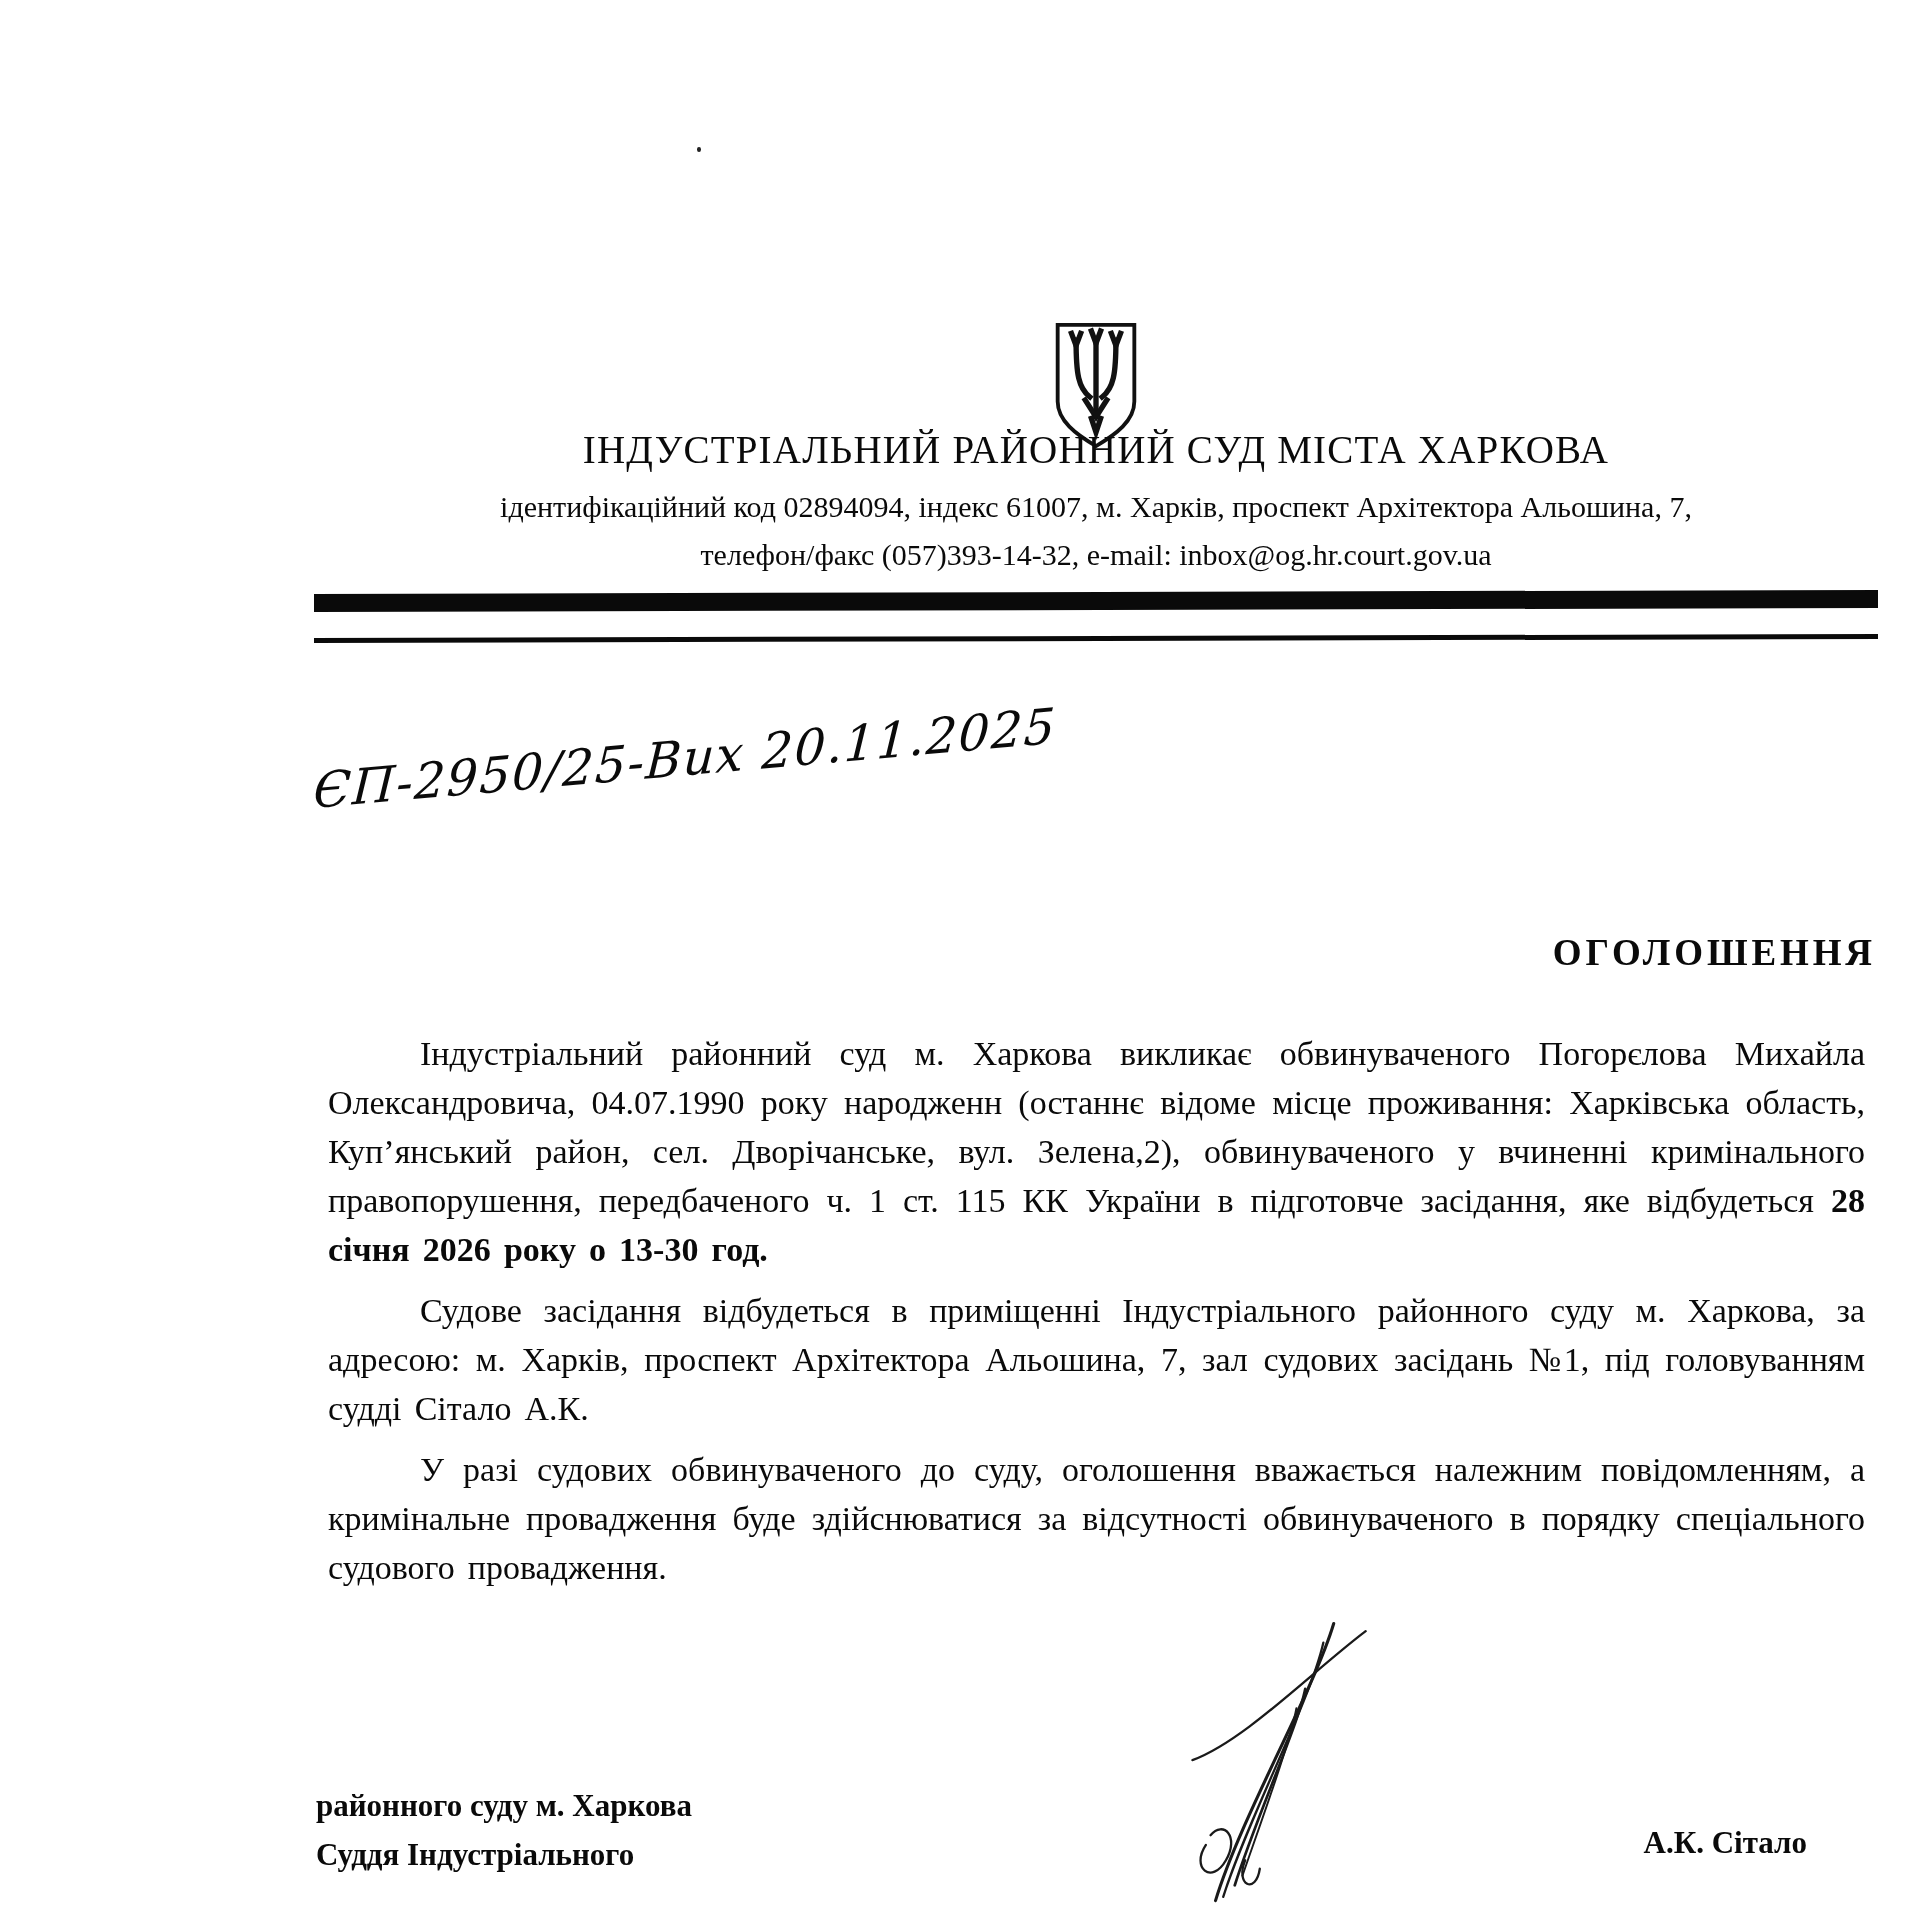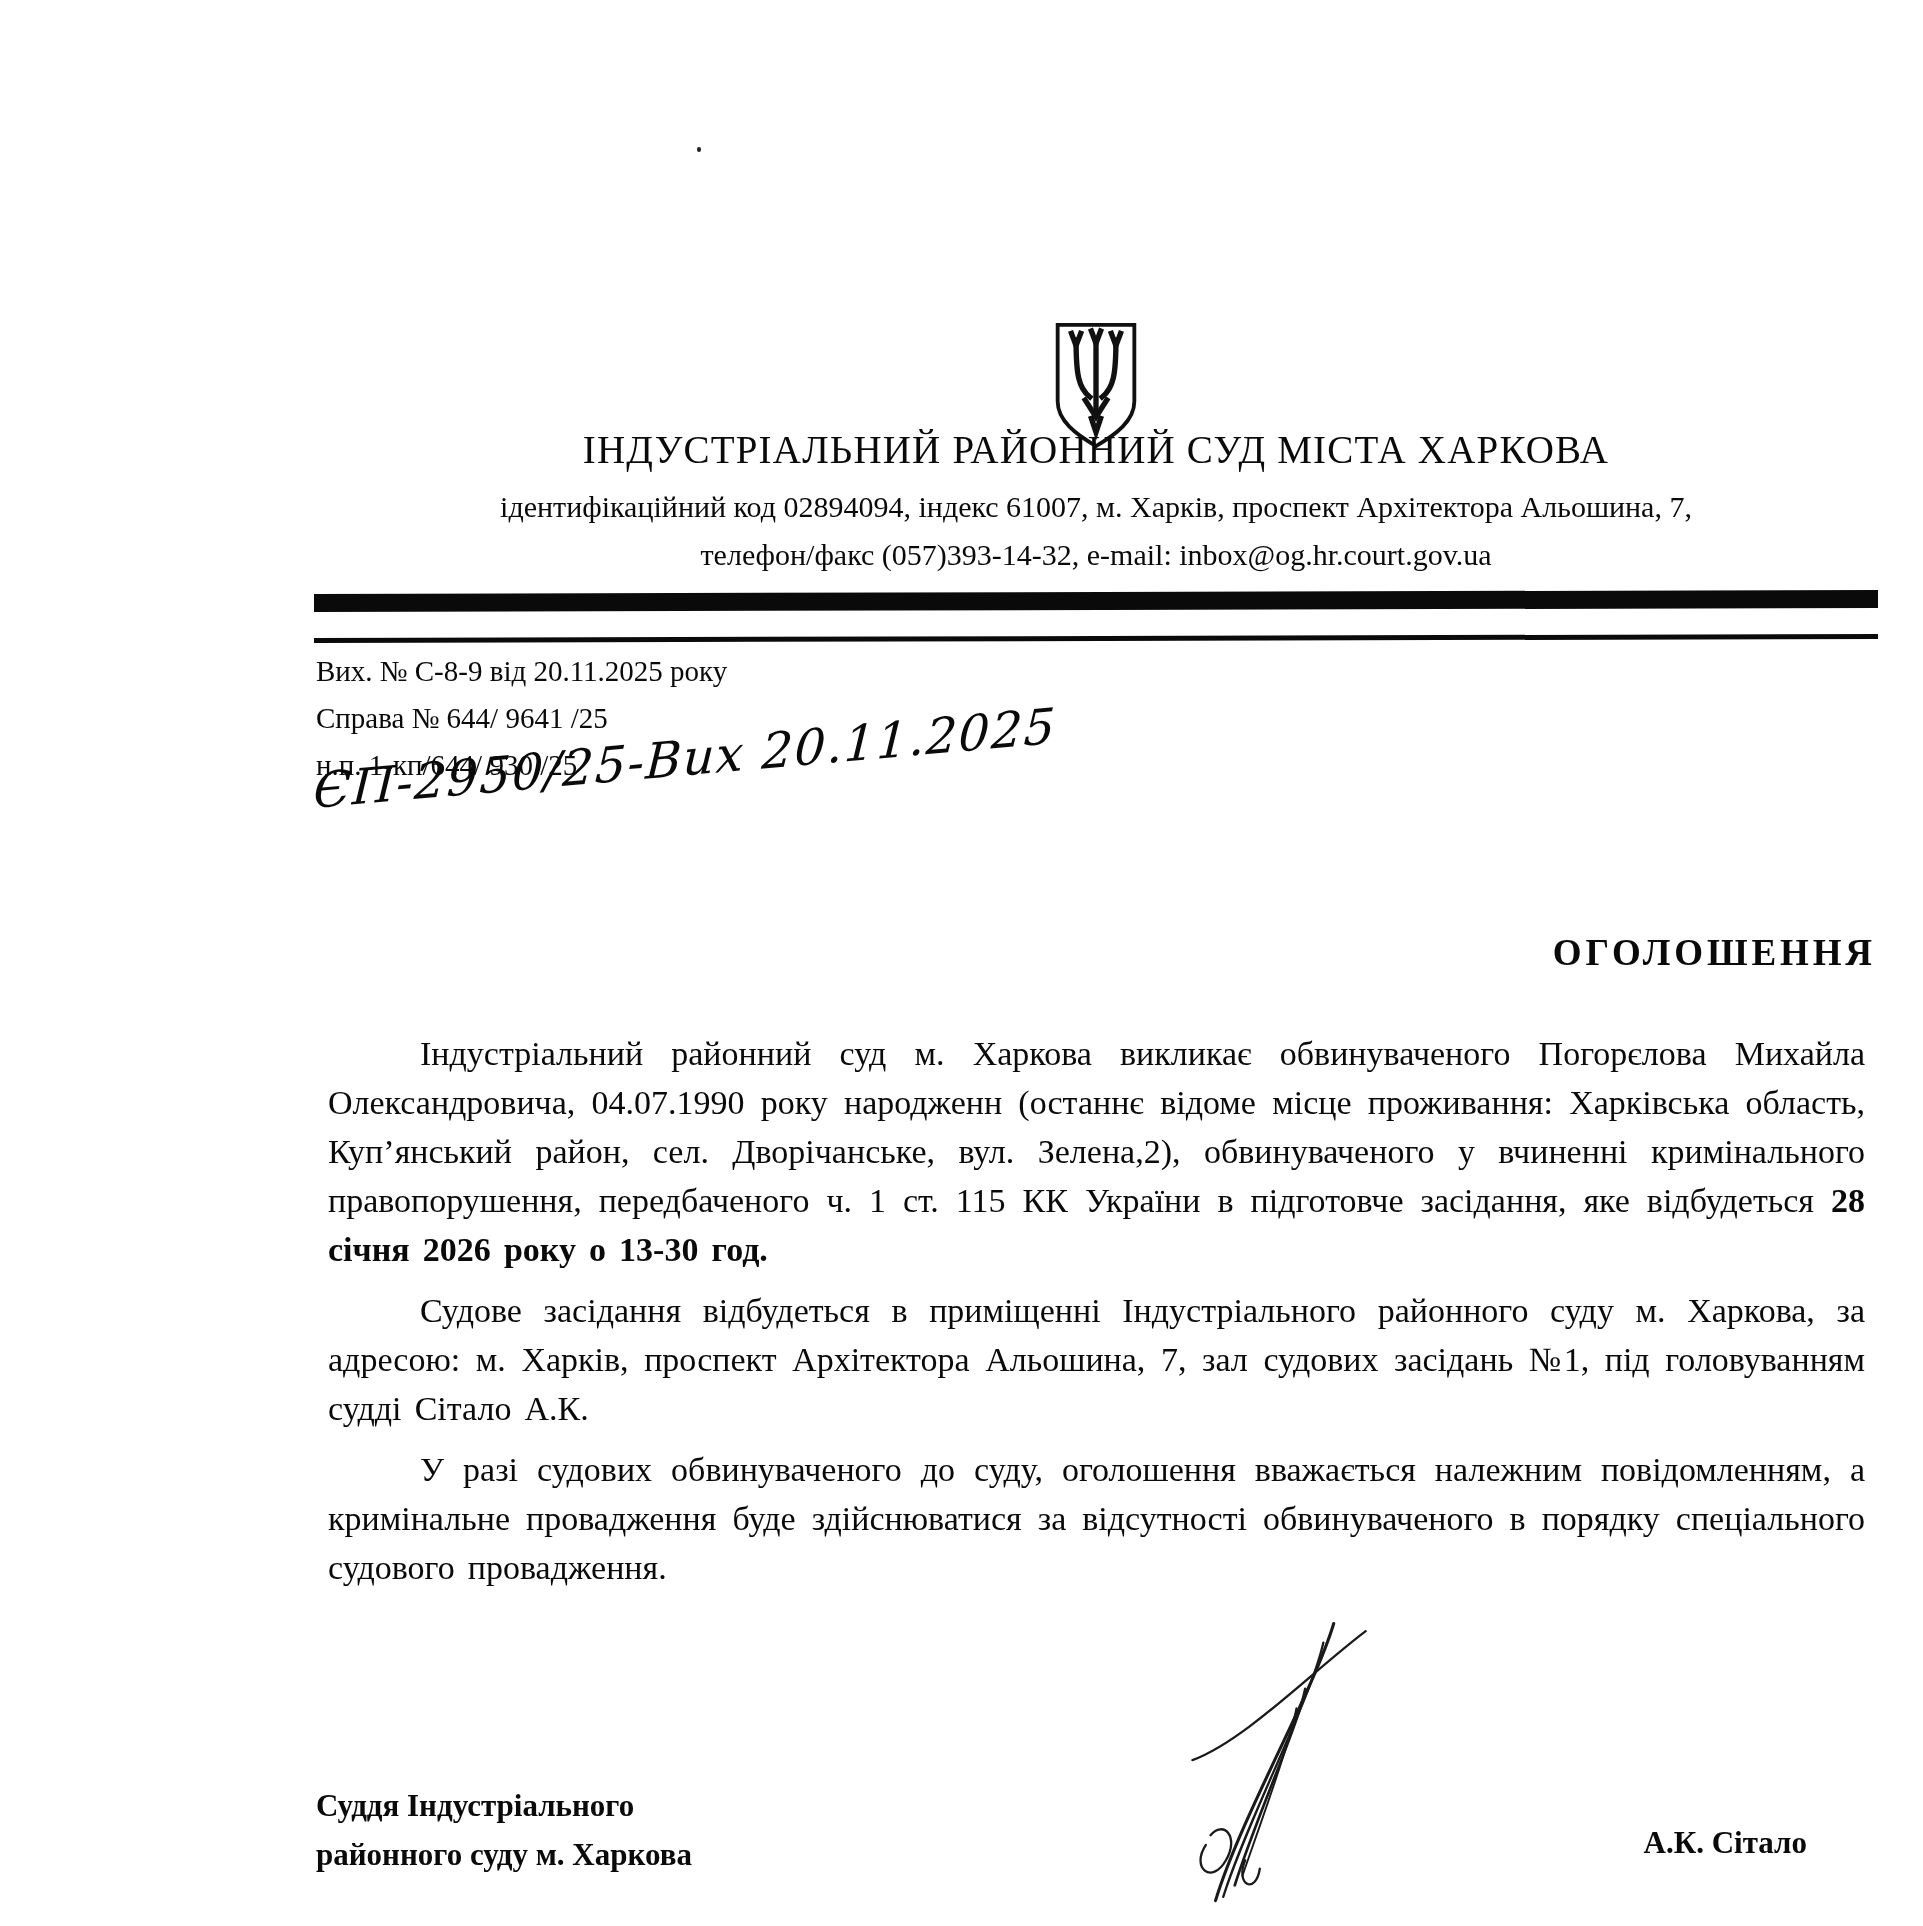--- a/index.html
+++ b/index.html
@@ -144,39 +144,34 @@
     </g>
   </svg>
 
   <div class="abs header-center court-name">ІНДУСТРІАЛЬНИЙ РАЙОННИЙ СУД МІСТА ХАРКОВА</div>
   <div class="abs header-center court-info-1">ідентифікаційний код 02894094, індекс 61007, м. Харків, проспект Архітектора Альошина, 7,</div>
   <div class="abs header-center court-info-2">телефон/факс (057)393-14-32, e-mail: inbox@og.hr.court.gov.ua</div>
 
   <div class="abs rule-thick"></div>
   <div class="abs rule-thin"></div>
 
-  <div class="abs ref-block">
-    <div>Вих. № С-8-9 від 20.11.2025 року</div>
-    <div>Справа № 644/ 9641 /25</div>
-    <div>н.п. 1-кп/644/ 930 /25</div>
-  </div>
 
   <div class="abs handwritten">ЄП-2950/25-Вих 20.11.2025</div>
 
   <div class="abs doc-title">ОГОЛОШЕННЯ</div>
 
   <div class="abs body-text">
     <p><span>Індустріальний районний суд м. Харкова викликає обвинуваченого Погорєлова Михайла Олександровича, 04.07.1990 року народженн (останнє відоме місце проживання: Харківська область, Куп’янський район, сел. Дворічанське, вул. Зелена,2), обвинуваченого у вчиненні кримінального правопорушення, передбаченого ч. 1 ст. 115 КК України в підготовче засідання, яке відбудеться </span><strong>28 січня 2026 року о 13-30 год.</strong></p>
     <p>Судове засідання відбудеться в приміщенні Індустріального районного суду м. Харкова, за адресою: м. Харків, проспект Архітектора Альошина, 7, зал судових засідань №1, під головуванням судді Сітало А.К.</p>
     <p>У разі судових обвинуваченого до суду, оголошення вважається належним повідомленням, а кримінальне провадження буде здійснюватися за відсутності обвинуваченого в порядку спеціального судового провадження.</p>
   </div>
 
   <div class="abs sig-title">
+    <div>районного суду м. Харкова</div>
     <div>Суддя Індустріального</div>
-    <div>районного суду м. Харкова</div>
   </div>
 
   <svg class="abs sig-scribble" viewBox="0 0 640 800" fill="none" stroke="#1a1a1a" stroke-linecap="round">
     <path d="M185,755 C250,540 440,210 492,35" stroke-width="8"></path>
     <path d="M205,745 C270,540 430,240 465,85" stroke-width="6"></path>
     <path d="M235,715 C290,540 398,305 418,205" stroke-width="7"></path>
     <path d="M255,690 C305,545 380,340 395,255" stroke-width="5"></path>
     <path d="M160,610 C120,670 175,715 212,650 C248,588 205,545 172,585" stroke-width="6"></path>
     <path d="M262,650 C235,715 290,740 300,672" stroke-width="6"></path>
     <path d="M125,390 C260,340 430,165 575,55" stroke-width="6"></path>

